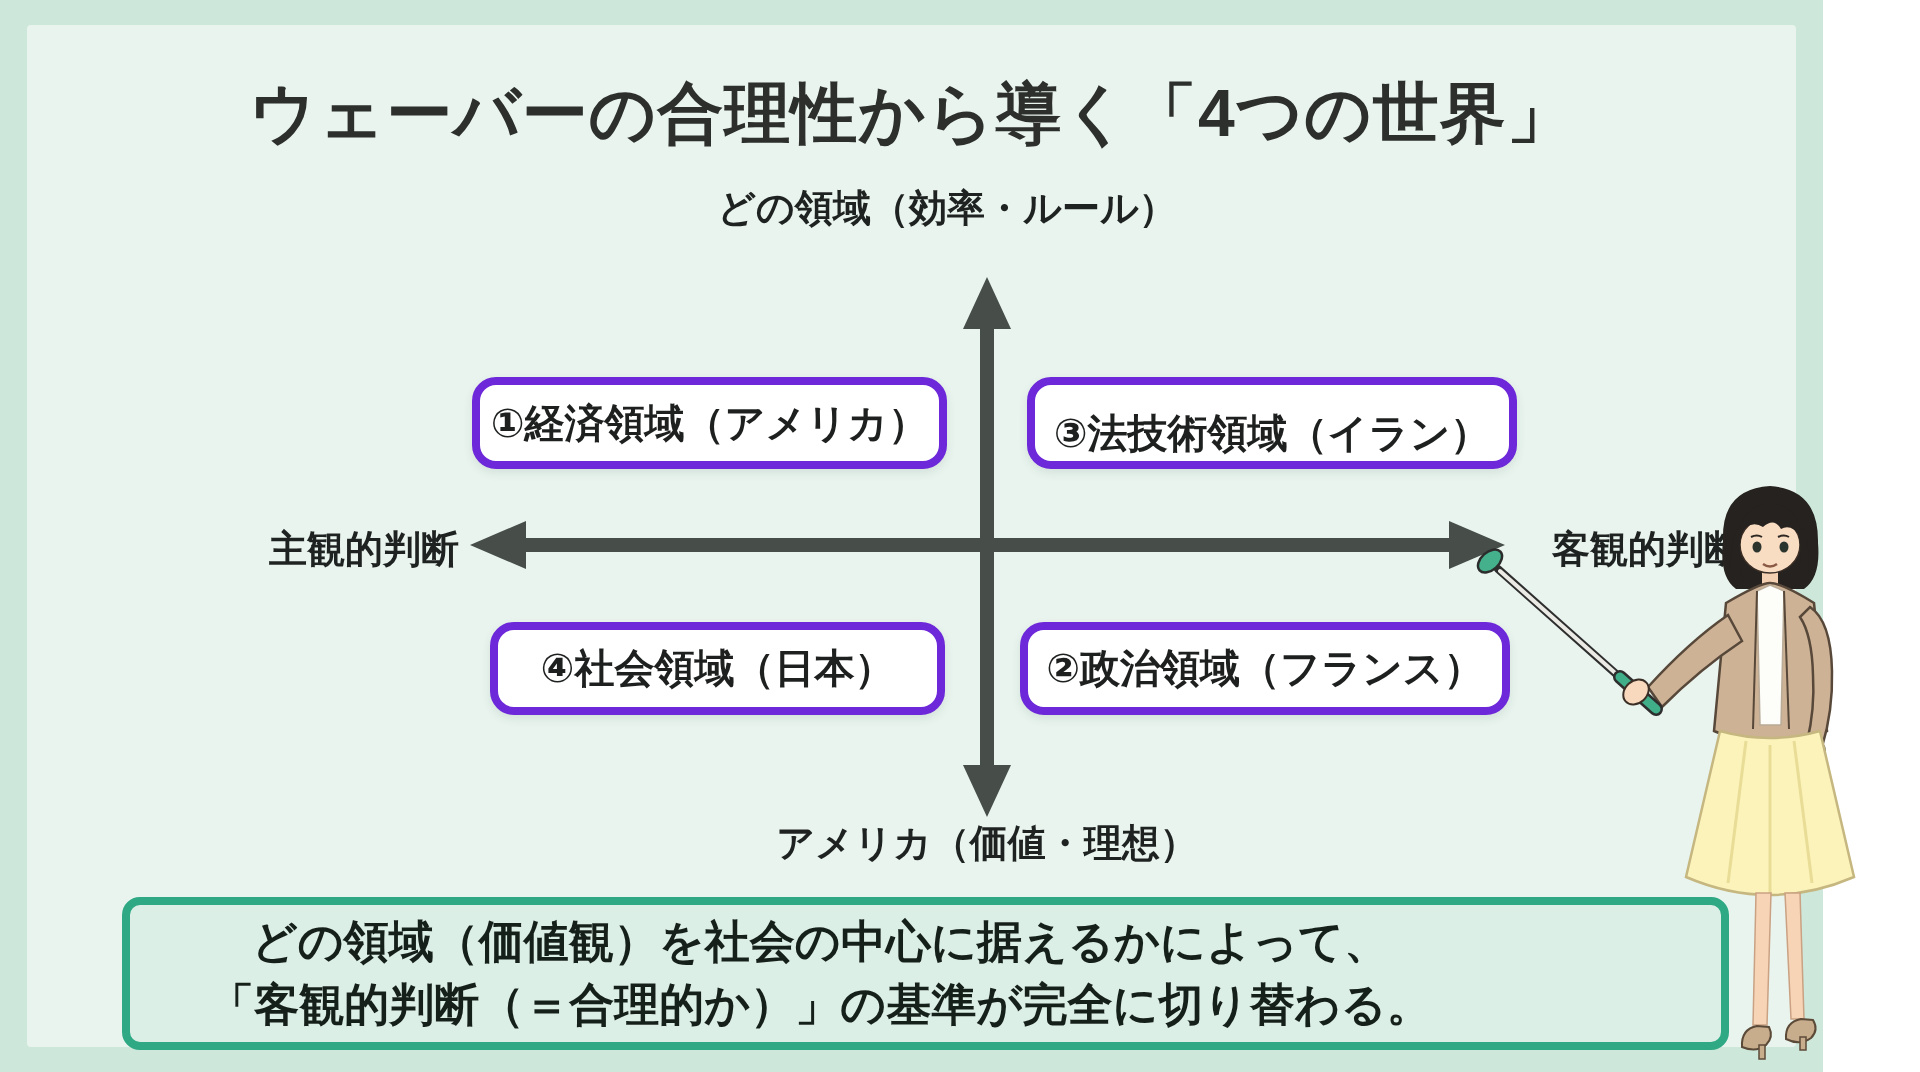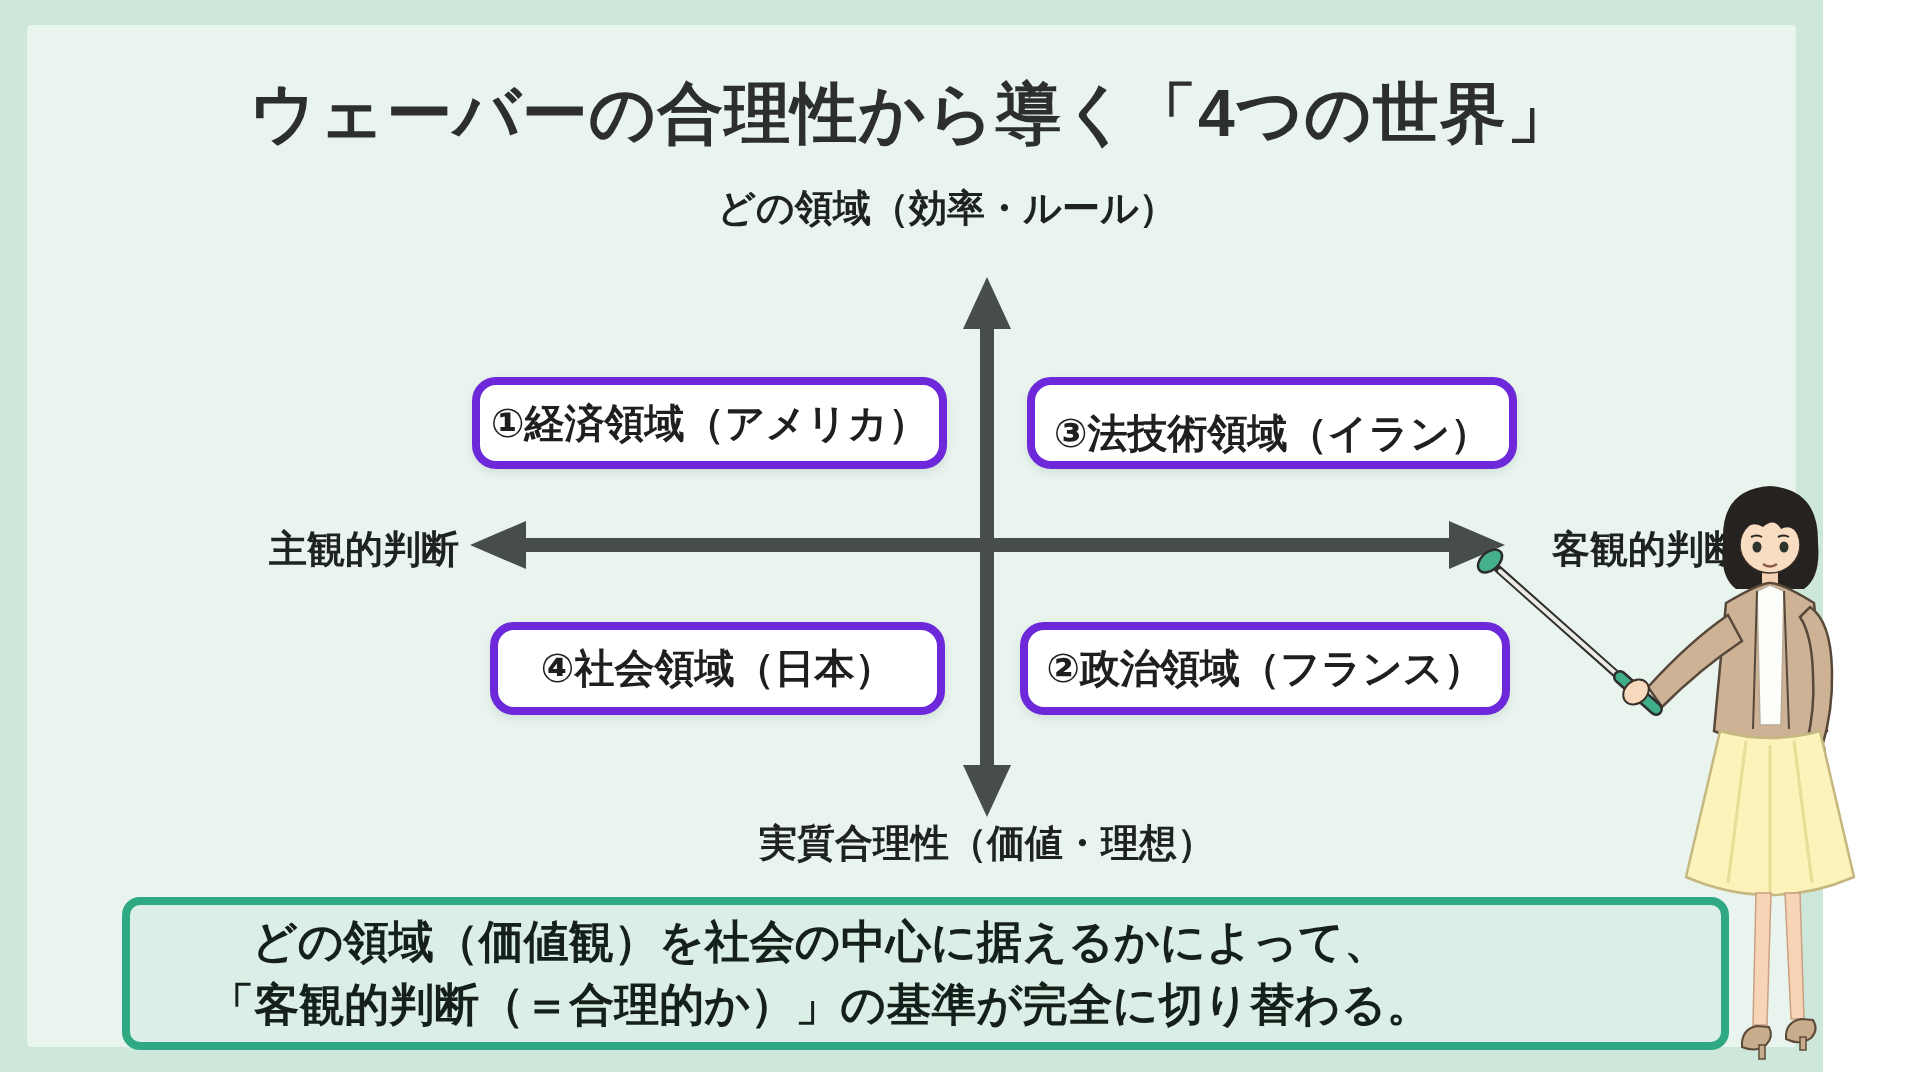--- a/index.html
+++ b/index.html
@@ -100,21 +100,21 @@
       <line x1="960" y1="298" x2="960" y2="748" stroke="#474e4a" stroke-width="14"></line>
       <polygon points="960,252 936,304 984,304" fill="#474e4a"></polygon>
       <polygon points="960,792 936,740 984,740" fill="#474e4a"></polygon>
 
       <line x1="492" y1="520" x2="1430" y2="520" stroke="#474e4a" stroke-width="14"></line>
       <polygon points="443,520 499,496 499,544" fill="#474e4a"></polygon>
       <polygon points="1478,520 1422,496 1422,544" fill="#474e4a"></polygon>
     </svg>
 
     <div class="axis-label axis-label-top">どの領域（効率・ルール）</div>
-    <div class="axis-label axis-label-bottom">実質合理性（価値・理想）</div>
+    <div class="axis-label axis-label-bottom">アメリカ（価値・理想）</div>
     <div class="axis-label axis-label-left">主観的判断</div>
     <div class="axis-label axis-label-right">客観的判断</div>
 
     <div class="q-box q1">
       <span>①経済領域（アメリカ）</span>
     </div>
     <div class="q-box q3">
       <span>③法技術領域（イラン）</span>
     </div>
     <div class="q-box q2">

